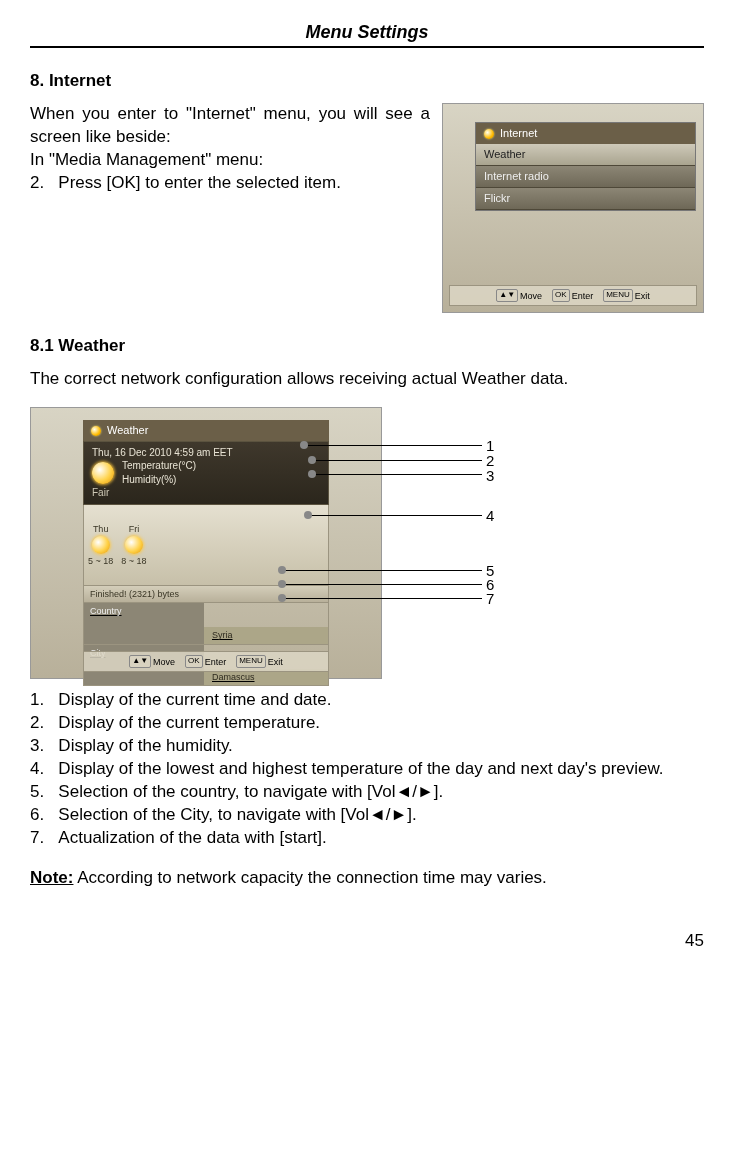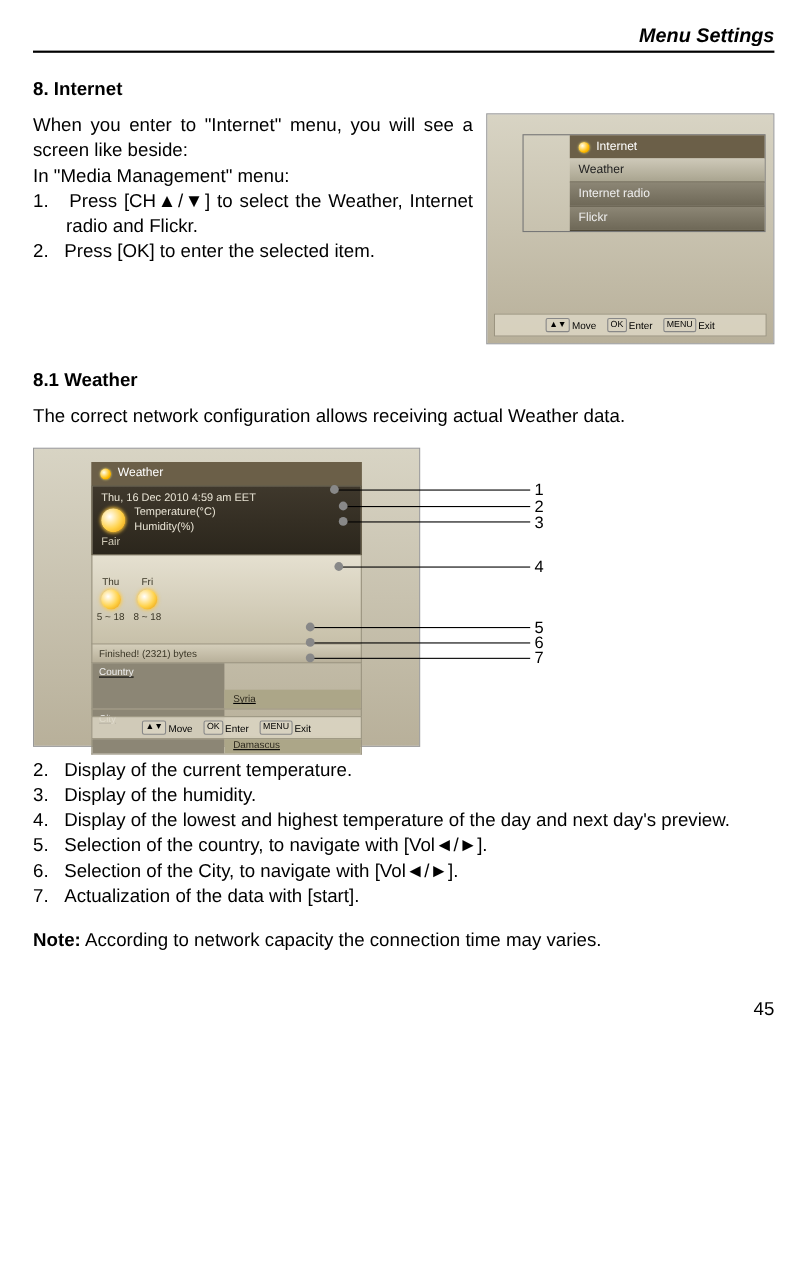--- a/index.html
+++ b/index.html
@@ -7,21 +7,21 @@
     font-size: 17px;
     margin: 0;
     padding: 20px 30px;
     width: 674px;
     line-height: 1.35;
     color: #000;
   }
   .header-line {
     border-bottom: 2px solid #000;
     display: flex;
-    justify-content: flex-end;
+    justify-content: center;
     font-style: italic;
     font-weight: bold;
     font-size: 18px;
     padding-bottom: 2px;
   }
   .section-title {
     font-weight: bold;
     margin-top: 22px;
     margin-bottom: 10px;
   }
@@ -107,21 +107,20 @@
     font-size: 8px;
     padding: 0 2px;
     border-radius: 2px;
   }
 
   
   .shot1-panel {
     position: absolute;
     top: 18px; left: 32px; right: 7px;
     border: 1px solid #777;
-    padding-left: 42px;
   }
 
   
   .shot2-panel {
     position: absolute;
     top: 12px; left: 52px; right: 52px;
     display: flex;
     flex-direction: column;
   }
   .dark-box {
@@ -199,41 +198,40 @@
     background: #888;
     margin-left: -4px; margin-top: -4px;
     z-index: 5;
   }
   .cnum {
     position: absolute;
     font-size: 15px;
     left: 104px;
   }
 
-  .note-label { font-weight: bold; }
+  .note-label { font-weight: bold; text-decoration: underline; }
   .page-num {
     text-align: right;
     margin-top: 40px;
     font-size: 17px;
   }
 </style>
 </head>
 <body>
 
 <div class="header-line">
   <span>Menu Settings</span>
 </div>
 
 <div class="section-title">8.  Internet</div>
 
 <div class="flex-row">
   <div class="col-text">
     <div>When you enter to "Internet" menu, you will see a screen like beside:</div>
     <div>In "Media Management" menu:</div>
-    <div class="hang">1.&nbsp;&nbsp;&nbsp;<span>Press [CH▲/▼] to select the Weather, Internet radio and Flickr.</span></div>
     <div class="hang">2.&nbsp;&nbsp;&nbsp;<span>Press [OK] to enter the selected item.</span></div>
   </div>
 
   <div class="shot shot1">
     <div class="shot1-panel">
       <div class="titlebar">
         <span class="sun-ico"></span>
         <span>Internet</span>
       </div>
       <div class="menu-item sel">Weather</div>
@@ -339,20 +337,21 @@
     <div class="cnum" style="top:44px;">2</div>
     <div class="cnum" style="top:59px;">3</div>
     <div class="cnum" style="top:99px;">4</div>
     <div class="cnum" style="top:154px;">5</div>
     <div class="cnum" style="top:168px;">6</div>
     <div class="cnum" style="top:182px;">7</div>
   </div>
 </div>
 
 <div>
+  <div class="hang">1.&nbsp;&nbsp;&nbsp;<span>Display of the current time and date.</span></div>
   <div class="hang">2.&nbsp;&nbsp;&nbsp;<span>Display of the current temperature.</span></div>
   <div class="hang">3.&nbsp;&nbsp;&nbsp;<span>Display of the humidity.</span></div>
   <div class="hang">4.&nbsp;&nbsp;&nbsp;<span>Display of the lowest and highest temperature of the day and next day's preview.</span></div>
   <div class="hang">5.&nbsp;&nbsp;&nbsp;<span>Selection of the country, to navigate with [Vol◄/►].</span></div>
   <div class="hang">6.&nbsp;&nbsp;&nbsp;<span>Selection of the City, to navigate with [Vol◄/►].</span></div>
   <div class="hang">7.&nbsp;&nbsp;&nbsp;<span>Actualization of the data with [start].</span></div>
 </div>
 
 <p>
   <span class="note-label">Note:</span><span> According to network capacity the connection time may varies.</span>

